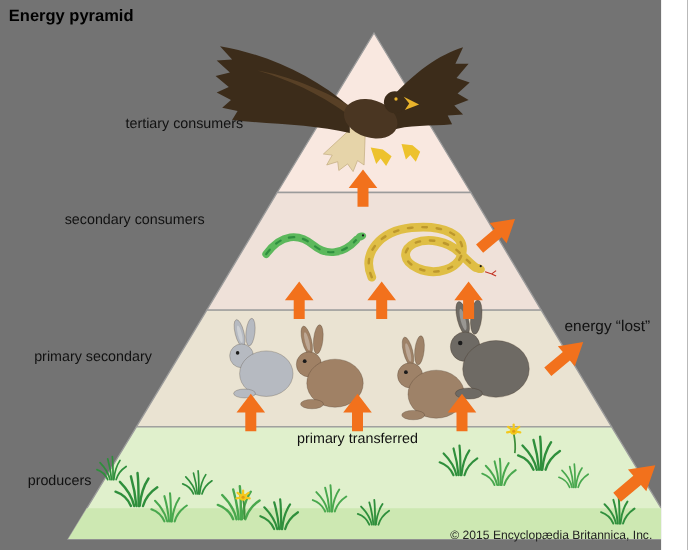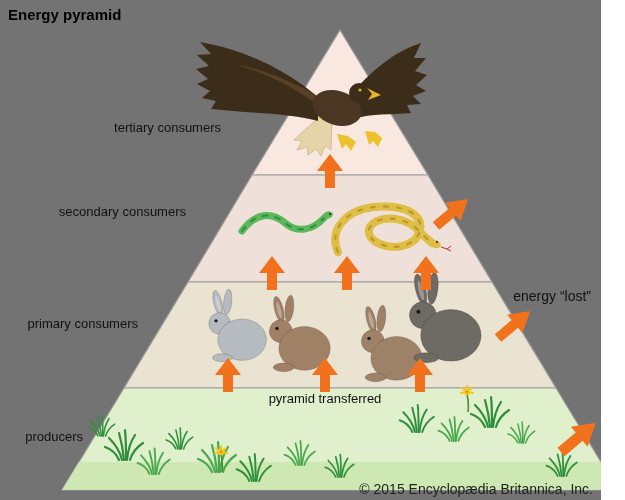--- a/index.html
+++ b/index.html
@@ -4,27 +4,27 @@
 <style>
   * { margin:0; padding:0; box-sizing:border-box; }
   body { background:#fff; }
   .canvas {
     position:relative; width:601px; height:500px; background:#737373;
     font-family:"Liberation Sans", sans-serif; overflow:hidden;
   }
   .canvas svg { position:absolute; left:0; top:0; }
   .title { position:absolute; left:8px; top:6px; font-size:15px; font-weight:bold; color:#000; }
   .lvl-label { position:absolute; font-size:13px; color:#111; white-space:nowrap; }
-  #lbl-tertiary  { right:380px; top:104px;margin-top:16px; }
-  #lbl-secondary { right:415px; top:204px; }
+  #lbl-tertiary  { right:380px; top:104px; }
+  #lbl-secondary { right:415px; top:192px; }
   #lbl-primary   { right:463px; top:316px; }
   #lbl-producers { right:518px; top:429px; }
   .energy-transferred { position:absolute; left:245px; top:391px; width:160px; text-align:center; font-size:13px; color:#111; }
   .energy-lost { position:absolute; right:10px; top:288px; font-size:14px; color:#111; white-space:nowrap; }
-  .copyright { position:absolute; right:8px; top:481px; font-size:14px; color:#222; white-space:nowrap;text-align:center; }
+  .copyright { position:absolute; right:8px; top:481px; font-size:11px; color:#222; white-space:nowrap;text-align:center; }
 </style>
 </head>
 <body>
 
 <div class="canvas">
 
   <svg width="625" height="500" viewBox="0 0 625 500">
     <defs>
       <g id="tuft" fill="none" stroke="currentColor" stroke-width="2.2" stroke-linecap="round">
         <path d="M0,0 C-2,-9 -7,-16 -13,-22"></path>
@@ -129,20 +129,20 @@
       <path transform="translate(436,226) rotate(-40)" d="M0,-5 L22,-5 L22,-12 L42,0 L22,12 L22,5 L0,5 Z"></path>
       <path transform="translate(498,338) rotate(-40)" d="M0,-5 L22,-5 L22,-12 L42,0 L22,12 L22,5 L0,5 Z"></path>
       <path transform="translate(561,452) rotate(-40) scale(1.08)" d="M0,-5 L22,-5 L22,-12 L42,0 L22,12 L22,5 L0,5 Z"></path>
     </g>
   </svg>
 
   <h1 class="title">Energy pyramid</h1>
 
   <span class="lvl-label" id="lbl-tertiary">tertiary consumers</span>
   <span class="lvl-label" id="lbl-secondary">secondary consumers</span>
-  <span class="lvl-label" id="lbl-primary">primary consumers</span>
+  <span class="lvl-label" id="lbl-primary">primary secondary</span>
   <span class="lvl-label" id="lbl-producers">producers</span>
 
-  <span class="energy-transferred">pyramid transferred</span>
+  <span class="energy-transferred">primary transferred</span>
   <span class="energy-lost">energy “lost”</span>
 
   <span class="copyright">© 2015 Encyclopædia Britannica, Inc.</span>
 </div>
 
 </body></html>

